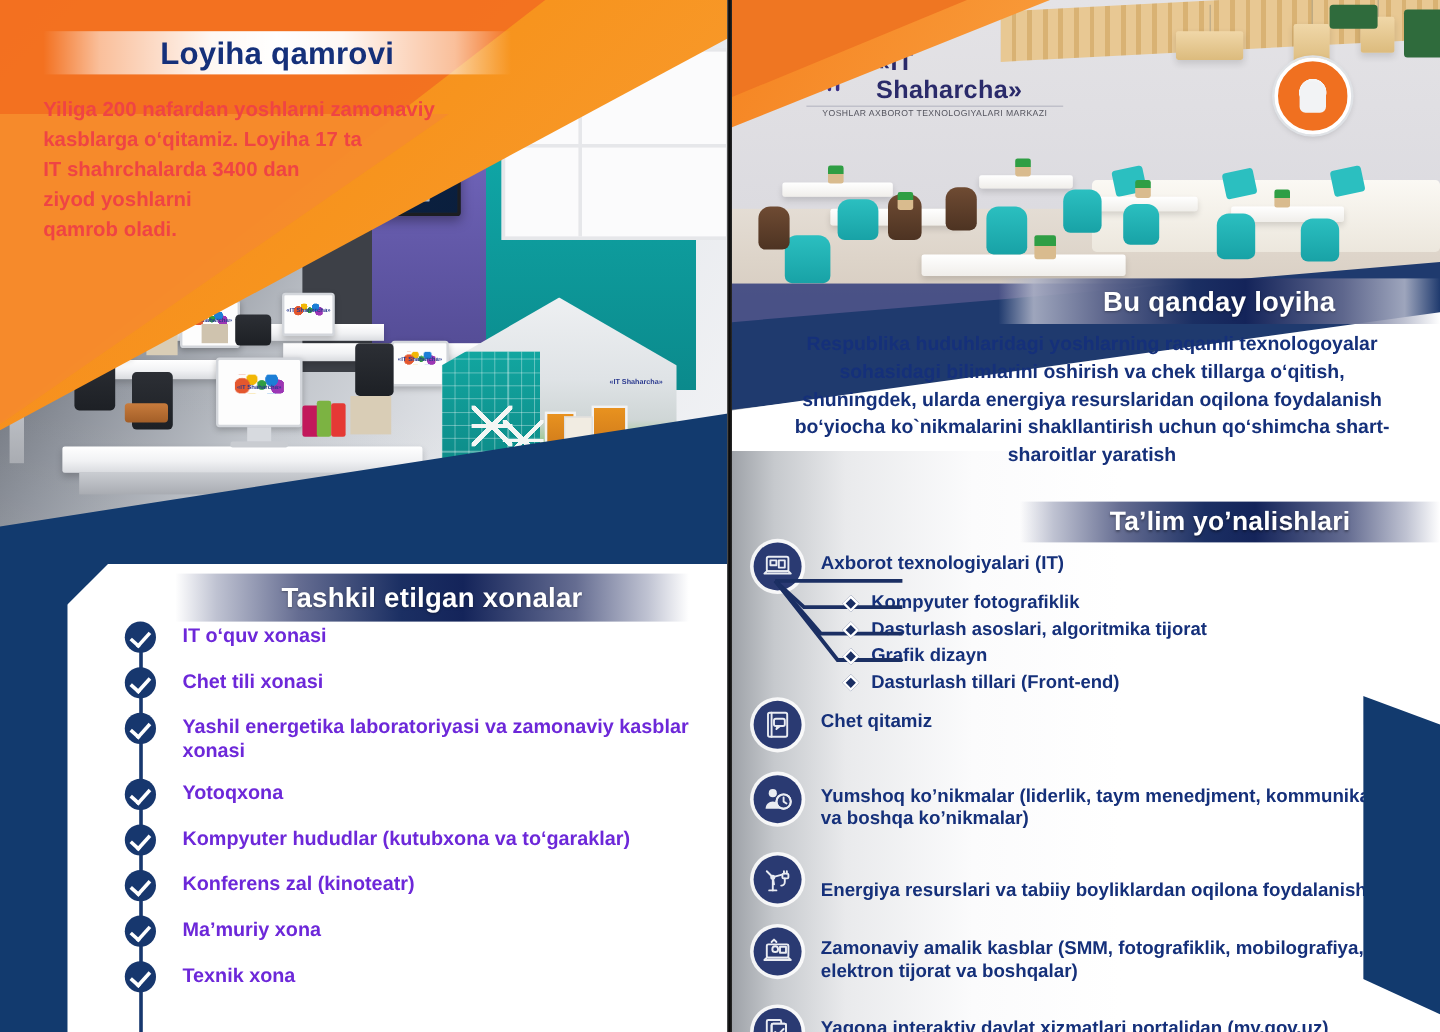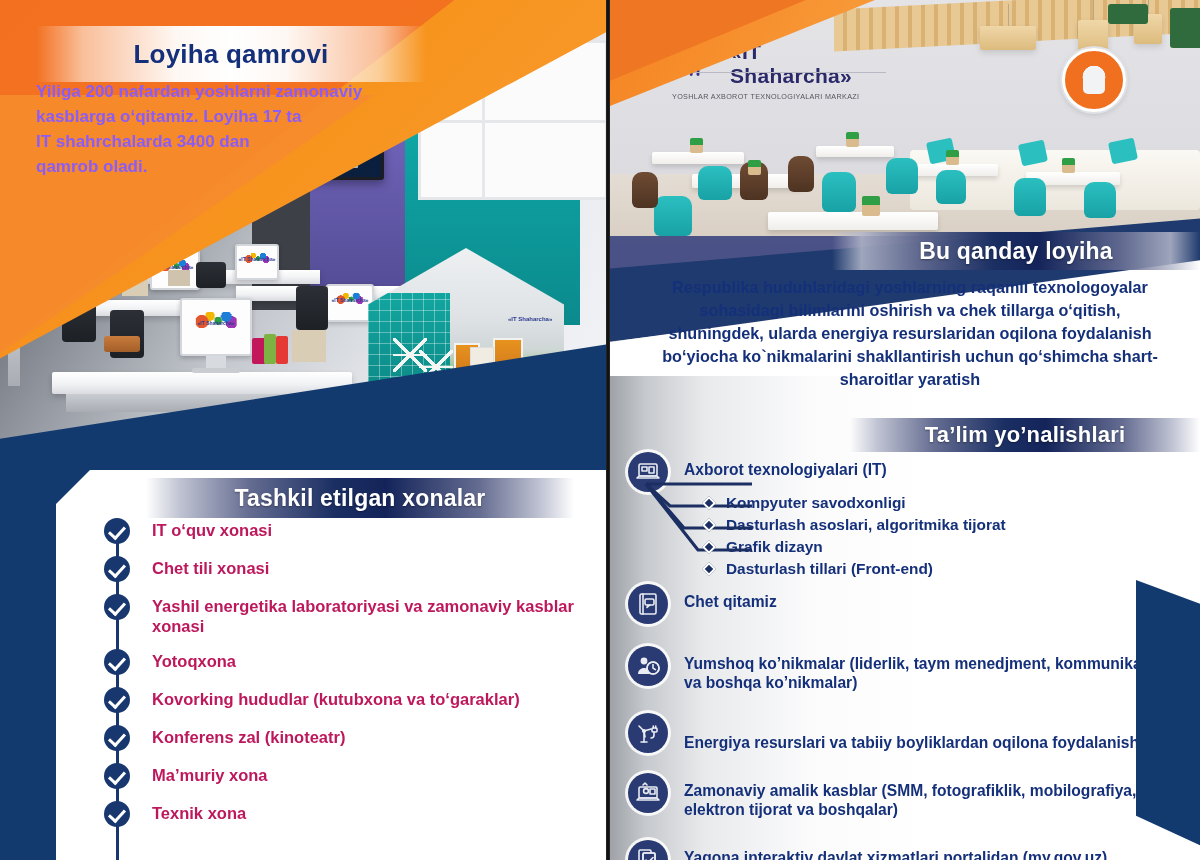--- a/index.html
+++ b/index.html
@@ -314,21 +314,21 @@
   .check-badge:after {
     content: "";
     position: absolute;
     left: 8px; top: 5px;
     width: 7px; height: 13px;
     border: solid #ffffff;
     border-width: 0 3px 3px 0;
     transform: rotate(42deg);
   }
   .room-label {
-    color: #be185d;
+    color: #6d28d9;
     font-size: 16.5px;
     font-weight: bold;
     line-height: 1.2;
     padding-top: 3px;
   }
   #rooms-rail {
     position: absolute;
     left: 116px; top: 530px;
     width: 3px;
     background: #17376e;
@@ -383,26 +383,27 @@
   }
   .logo-mark {
     position: absolute; left: 0; top: 2px; width: 52px; height: 46px;
   }
   .logo-text {
     position: absolute; left: 58px; top: 10px;
     font-size: 21px; font-weight: bold; color: #2a2a6a;
     letter-spacing: .3px;
   }
   .logo-sub {
-    position: absolute; left: 0; top: 42px;
+    position: absolute; left: 0; top: 58px;
     font-size: 7.2px; color: #55555f;
     letter-spacing: .35px;
     border-top: 1px solid #b9b9c4;
-    padding-top: 19px;
+    padding-top: 1px;
     width: 214px;
+    text-align: center;
   }
   .chef-badge {
     position: absolute; right: 74px; top: 48px;
     width: 58px; height: 58px;
     border-radius: 50%;
     background: radial-gradient(circle at 50% 45%, #f4f5f6 0 26%, #f07020 27% 100%);
     border: 3px solid #ffffff;
     box-shadow: 0 0 0 2px #dfe2e6, 0 2px 6px rgba(0,0,0,.18);
   }
   .chef-badge:after {
@@ -649,28 +650,29 @@
       <div class="hexlogo">«IT Shaharcha»</div>
     </div>
 
     <div class="abs navy-band"></div>
     <div class="abs white-card"></div>
 
     <div class="abs orange-a"></div>
     <div class="abs orange-b"></div>
     <div class="abs orange-c"></div>
 
-    <div class="banner banner-light" style="left:36px;top:26px;width:390px;height:56px;font-size:26px;">
+    <div class="banner banner-light" style="left:36px;top:26px;width:390px;height:36px;font-size:26px;">
       <span>Loyiha qamrovi</span>
     </div>
 
-    <div class="abs" style="left:36px;top:80px;width:390px;color:#8b5cf6;font-size:17px;font-weight:bold;line-height:1.47;">
+    <div class="abs" style="left:36px;top:80px;width:390px;color:#ef4444;font-size:17px;font-weight:bold;line-height:1.47;">
       <div>Yiliga 200 nafardan yoshlarni zamonaviy</div>
       <div>kasblarga o‘qitamiz. Loyiha 17 ta</div>
       <div>IT shahrchalarda 3400 dan</div>
+      <div>ziyod yoshlarni</div>
       <div>qamrob oladi.</div>
     </div>
 
     <div class="banner banner-navy" style="left:146px;top:478px;width:428px;height:40px;font-size:23px;">
       <span>Tashkil etilgan xonalar</span>
     </div>
 
     <div id="rooms-rail" style="height: 342px;"></div>
     <div id="rooms-list">
         <div class="room-row">
@@ -684,21 +686,21 @@
         <div class="room-row">
           <div class="check-badge"></div>
           <div class="room-label">Yashil energetika laboratoriyasi va zamonaviy kasblar xonasi</div>
         </div>
         <div class="room-row">
           <div class="check-badge"></div>
           <div class="room-label">Yotoqxona</div>
         </div>
         <div class="room-row">
           <div class="check-badge"></div>
-          <div class="room-label">Kovorking hududlar (kutubxona va to‘garaklar)</div>
+          <div class="room-label">Kompyuter hududlar (kutubxona va to‘garaklar)</div>
         </div>
         <div class="room-row">
           <div class="check-badge"></div>
           <div class="room-label">Konferens zal (kinoteatr)</div>
         </div>
         <div class="room-row">
           <div class="check-badge"></div>
           <div class="room-label">Ma’muriy xona</div>
         </div>
         <div class="room-row">
@@ -877,21 +879,21 @@
               </g>
             </svg>
           </div>
           <div class="dir-text">Yagona interaktiv davlat xizmatlari portalidan (my.gov.uz) foydalanish</div>
         </div>
       </div>
 
     <div id="it-sub">
         <div class="sub-row">
           <span class="sub-diamond"></span>
-          <span class="sub-label">Kompyuter savodxonligi</span>
+          <span class="sub-label">Kompyuter fotografiklik</span>
         </div>
         <div class="sub-row">
           <span class="sub-diamond"></span>
           <span class="sub-label">Dasturlash asoslari, algoritmika tijorat</span>
         </div>
         <div class="sub-row">
           <span class="sub-diamond"></span>
           <span class="sub-label">Grafik dizayn</span>
         </div>
         <div class="sub-row">

